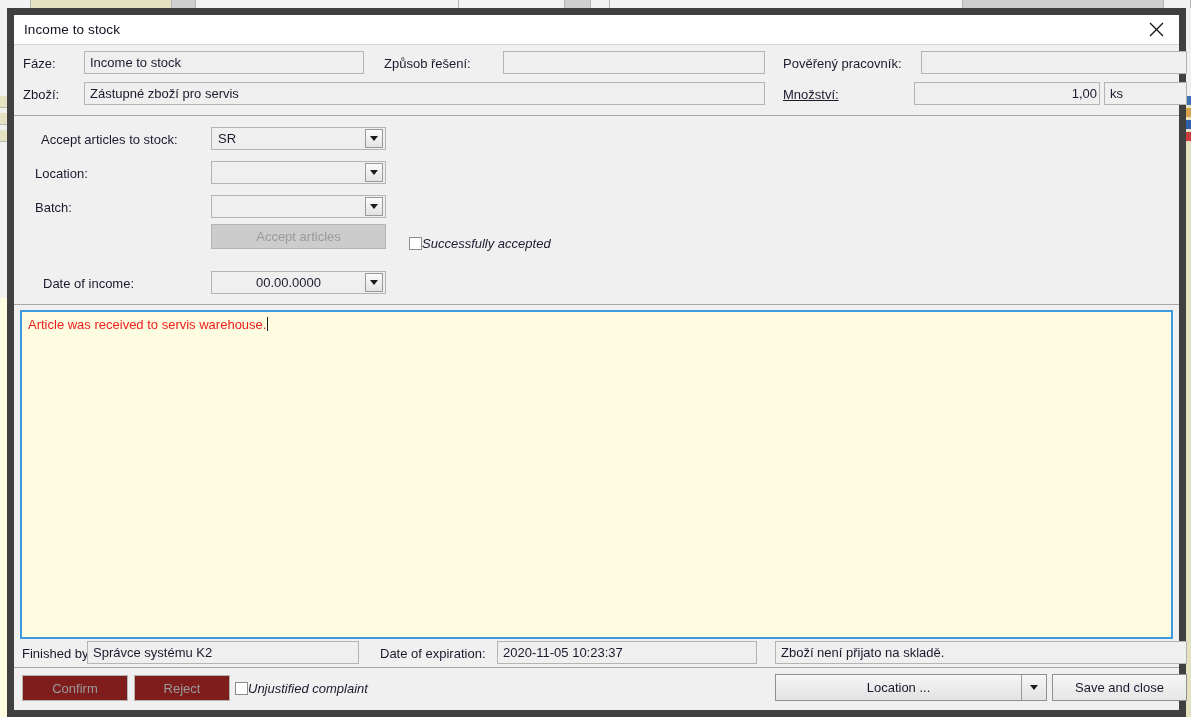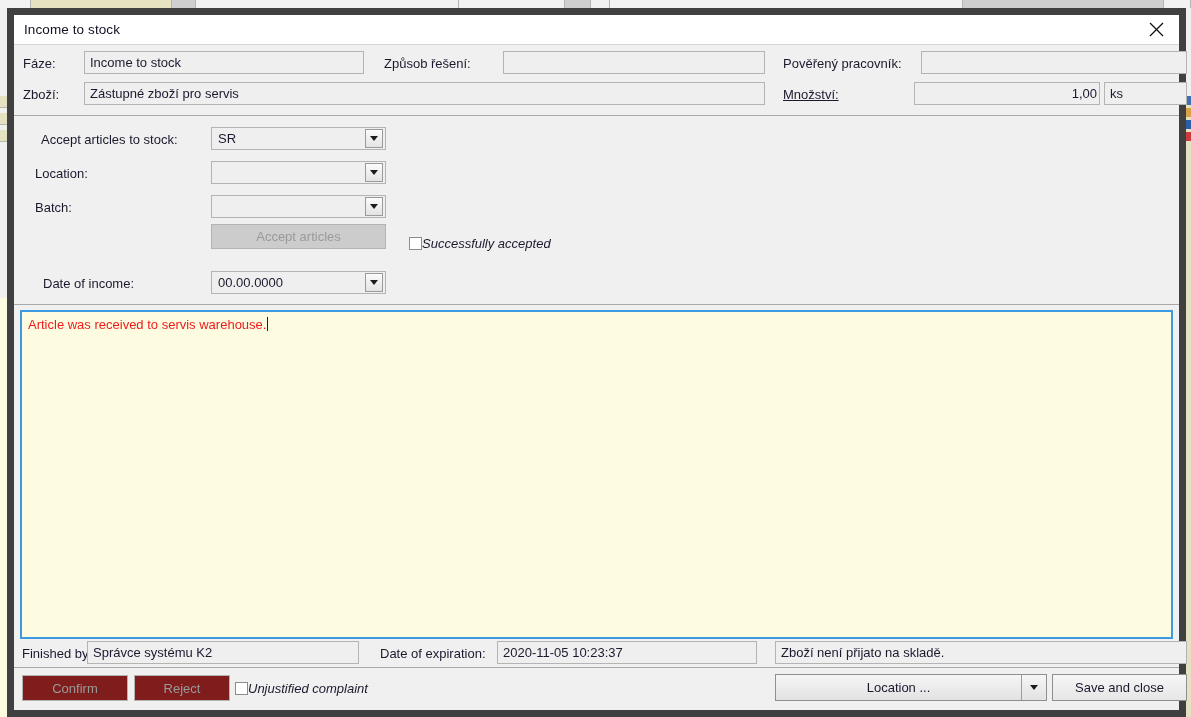--- a/index.html
+++ b/index.html
@@ -155,21 +155,21 @@
     align-items: center;
     font-size: 13px;
     color: #1a1a2e;
   }
   .combo .combo-text {
     flex: 1;
     padding-left: 6px;
     overflow: hidden;
     white-space: nowrap;
   }
-  .combo .combo-text.right { text-align: left; padding-right: 6px; }
+  .combo .combo-text.right { text-align: center; padding-right: 6px; }
   .combo .combo-btn {
     width: 18px;
     height: 19px;
     margin-right: 2px;
     background: linear-gradient(#fbfbfb, #e3e3e3);
     border: 1px solid #9a9a9a;
     box-sizing: border-box;
     display: flex;
     align-items: center;
     justify-content: center;

